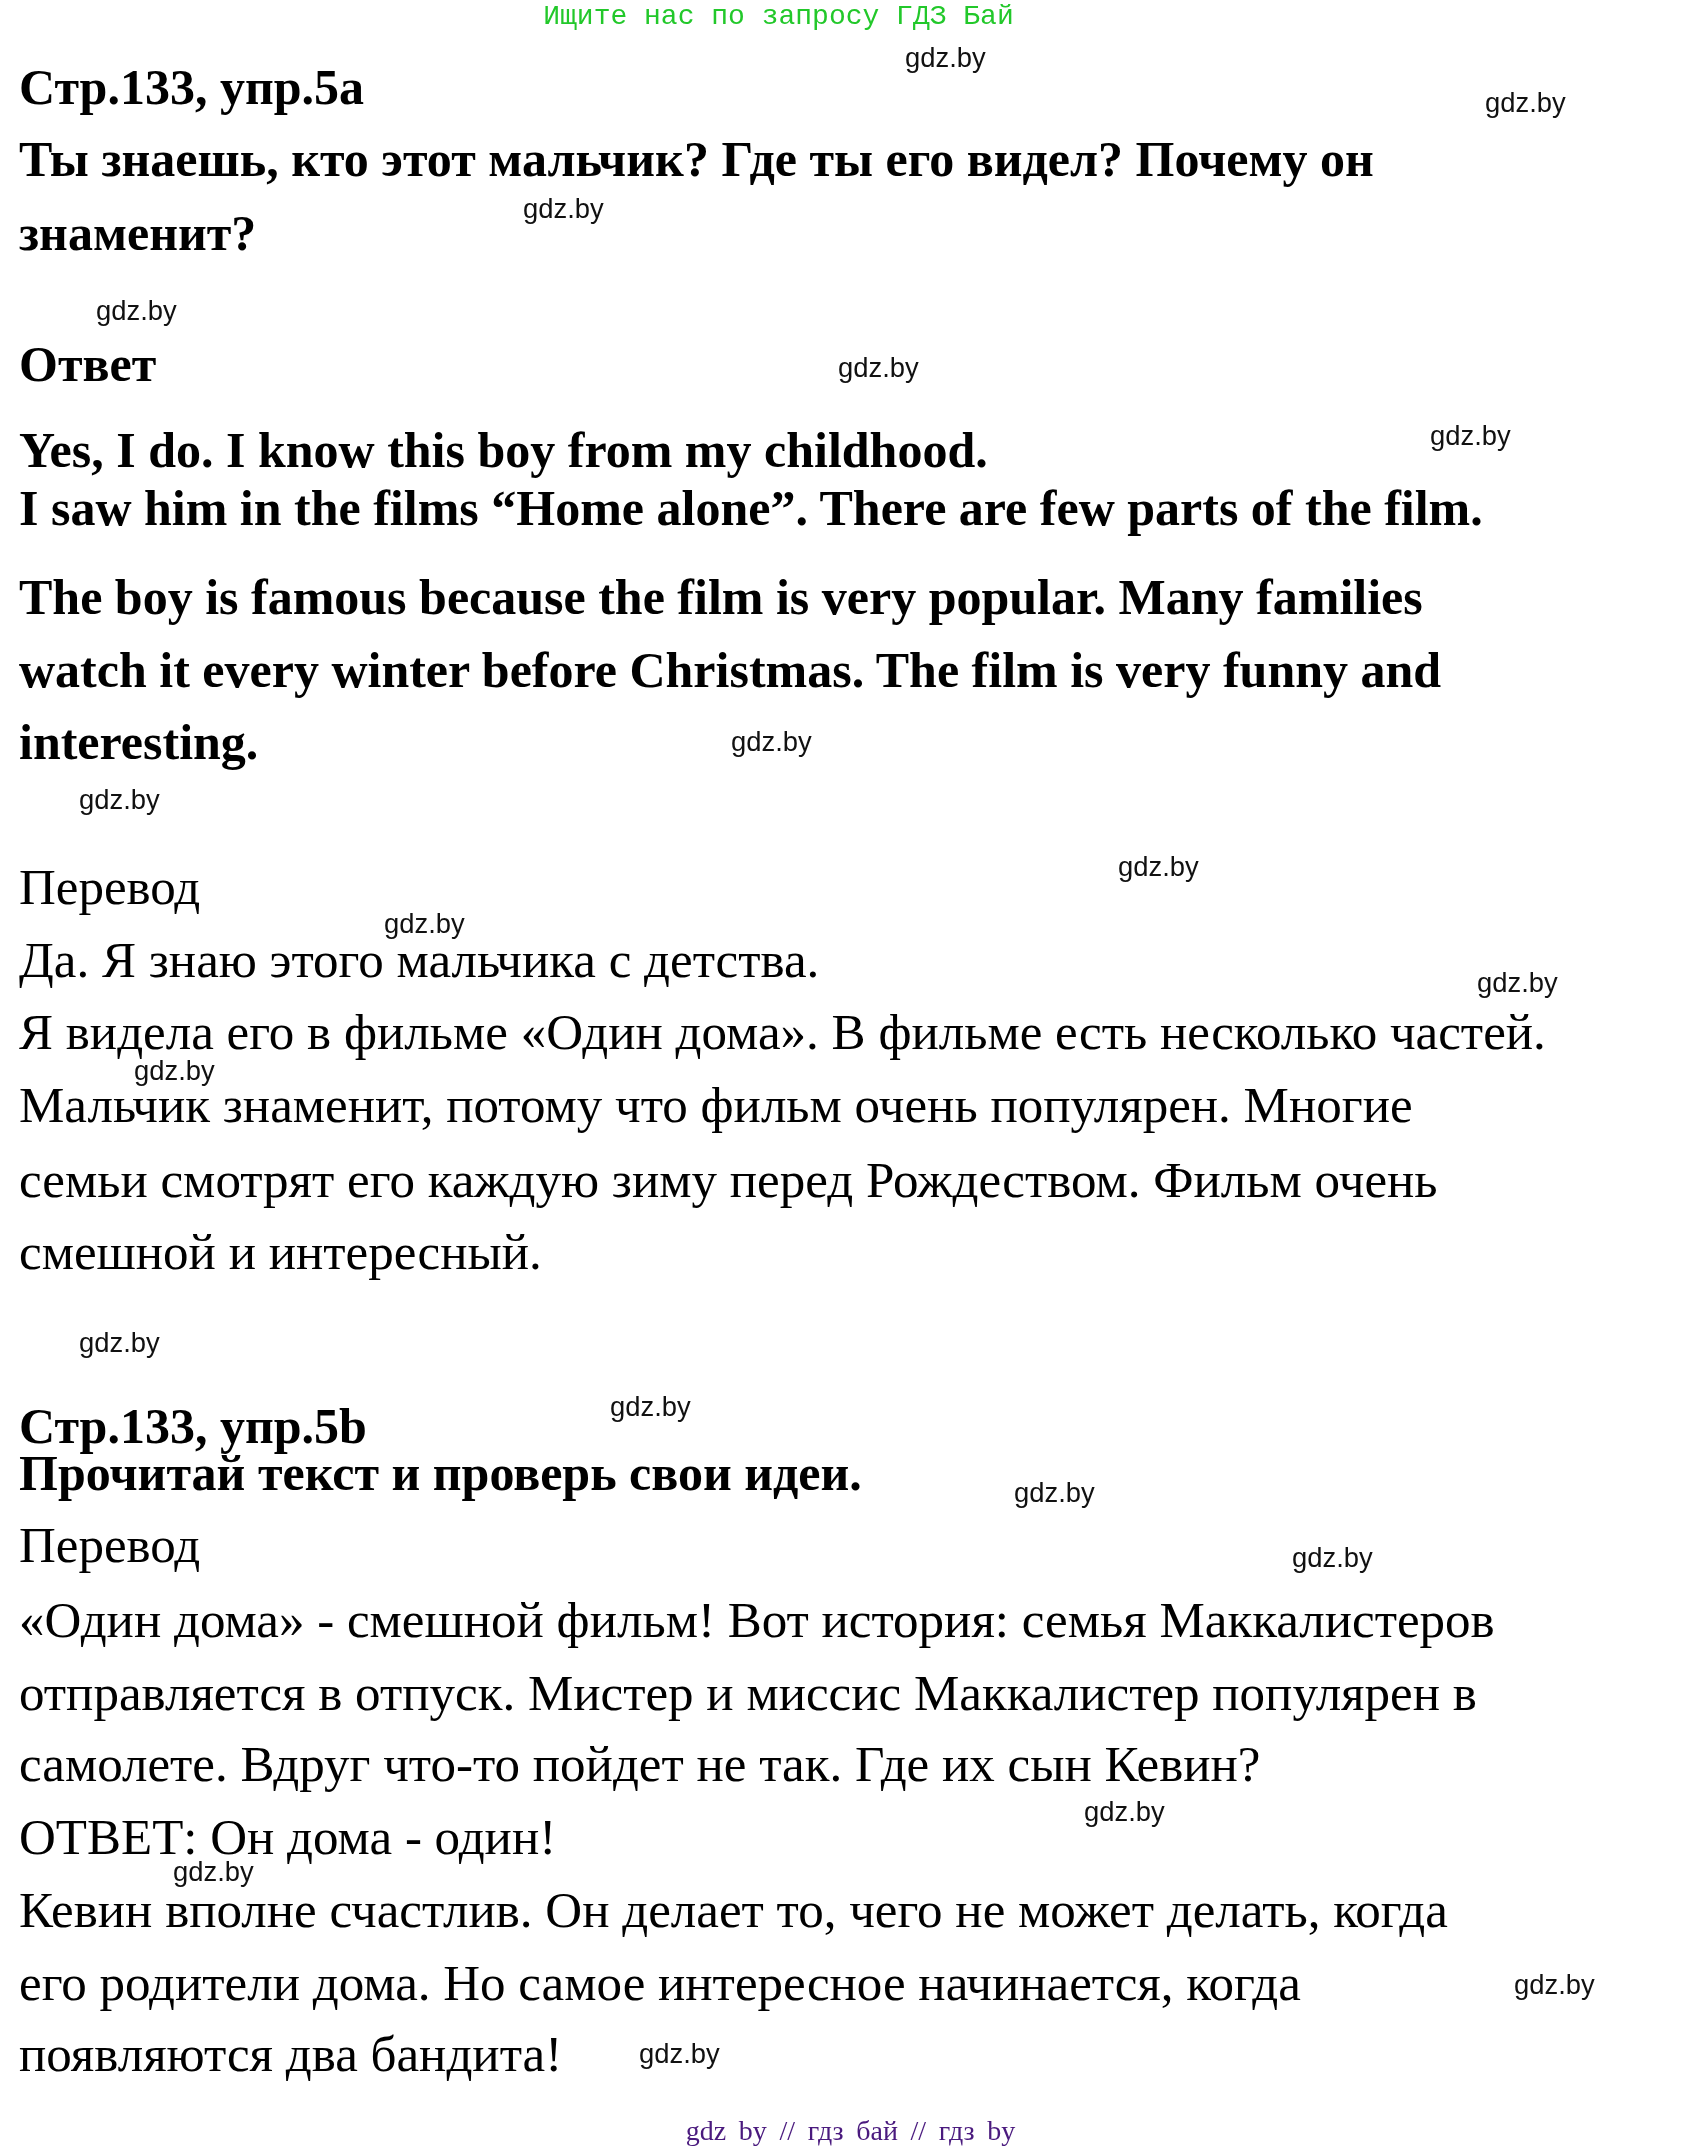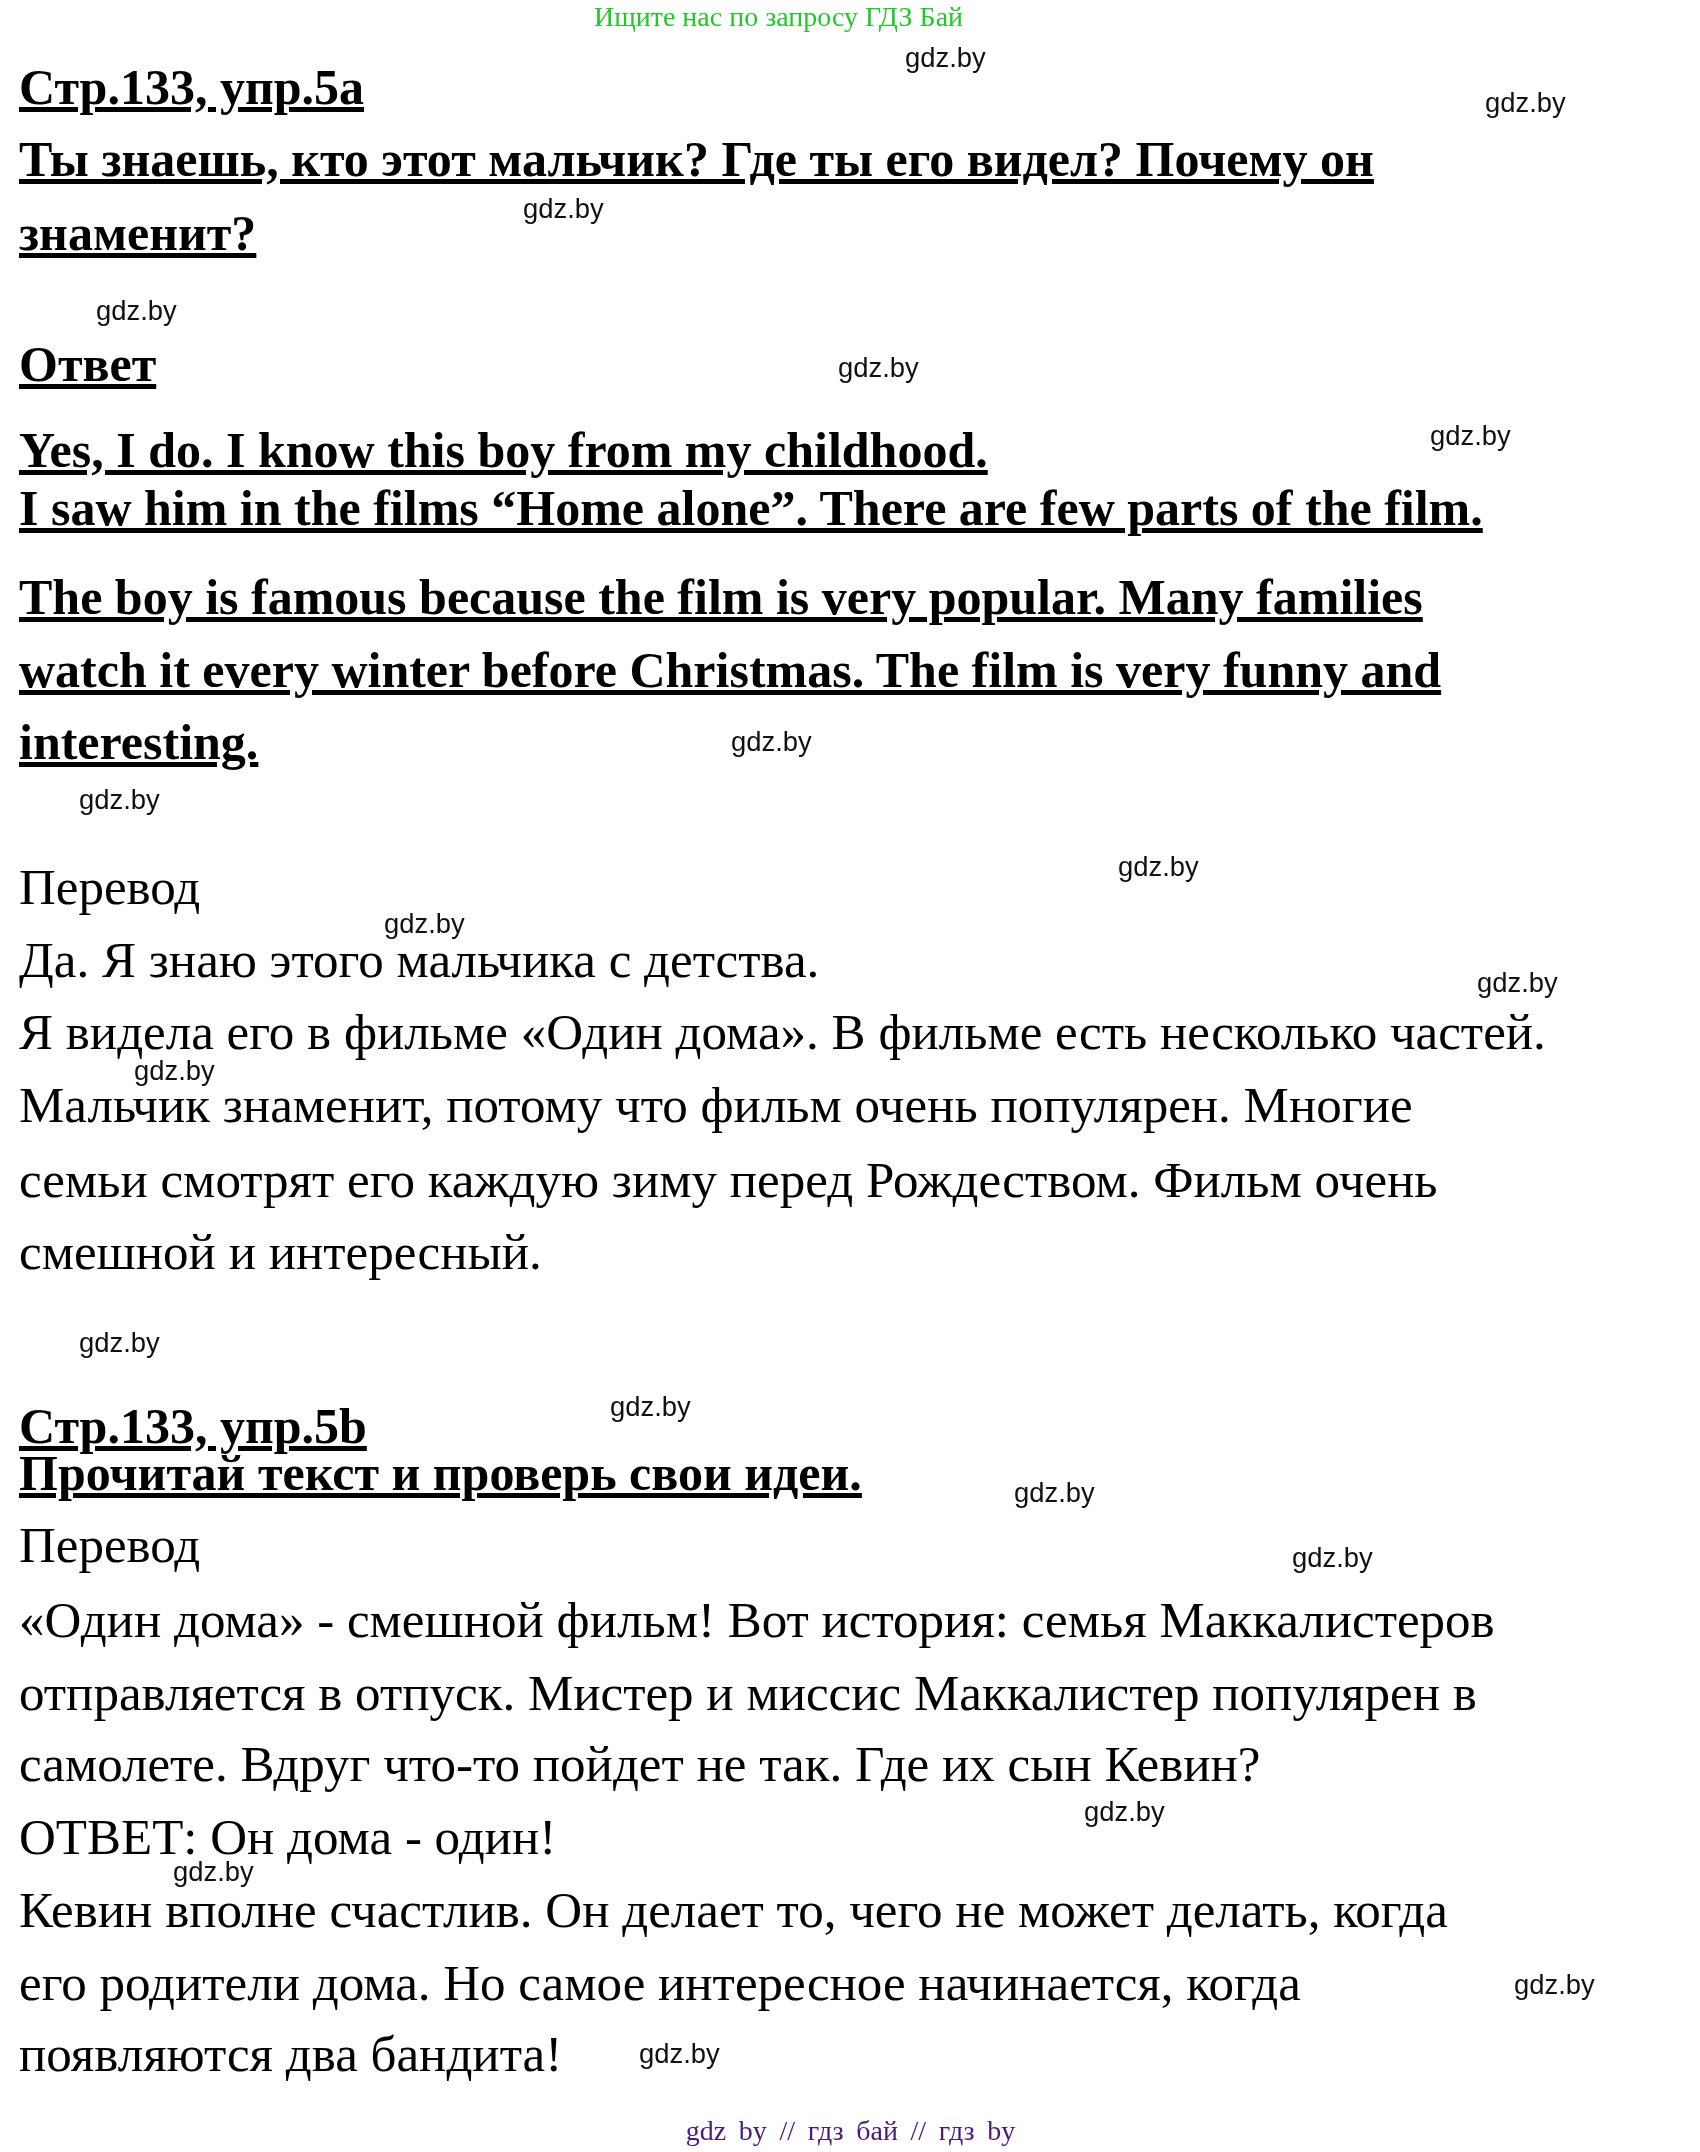--- a/index.html
+++ b/index.html
@@ -2,30 +2,30 @@
 <html style="font-size:15px"><head>
 <meta charset="utf-8">
 <style>
   html, body { margin: 0; padding: 0; background: #ffffff; }
   body { width: 1701px; height: 2152px; position: relative; overflow: hidden; }
   .line {
     position: absolute; left: 19px; white-space: nowrap;
     font-family: "Liberation Serif", "DejaVu Serif", serif;
     font-size: 50px; line-height: 57px; color: #000;
   }
-  .bold { font-weight: bold; text-decoration: underline; }
+  .bold { font-weight: bold; }
   .ital { font-weight: normal; font-size: 51px; }
   .wm {
     position: absolute; white-space: nowrap;
     font-family: "Liberation Sans", "DejaVu Sans", sans-serif;
     font-size: 27.4px; line-height: 32px; color: #111;
   }
   .banner {
     position: absolute; top: 0; left: 0; width: 1557px; text-align: center;
-    font-family: Liberation Serif, serif;
+    font-family: Liberation Mono, monospace;
     font-size: 28px; line-height: 34px; color: #22c82a;
   }
   .footer {
     position: absolute; top: 2114px; left: 0; width: 1701px; text-align: center;
     font-family: Liberation Serif, serif;
     font-size: 28px; line-height: 34px; color: #4a1a7e; word-spacing: 5.7px;
   }
 </style>
 </head>
 <body>

